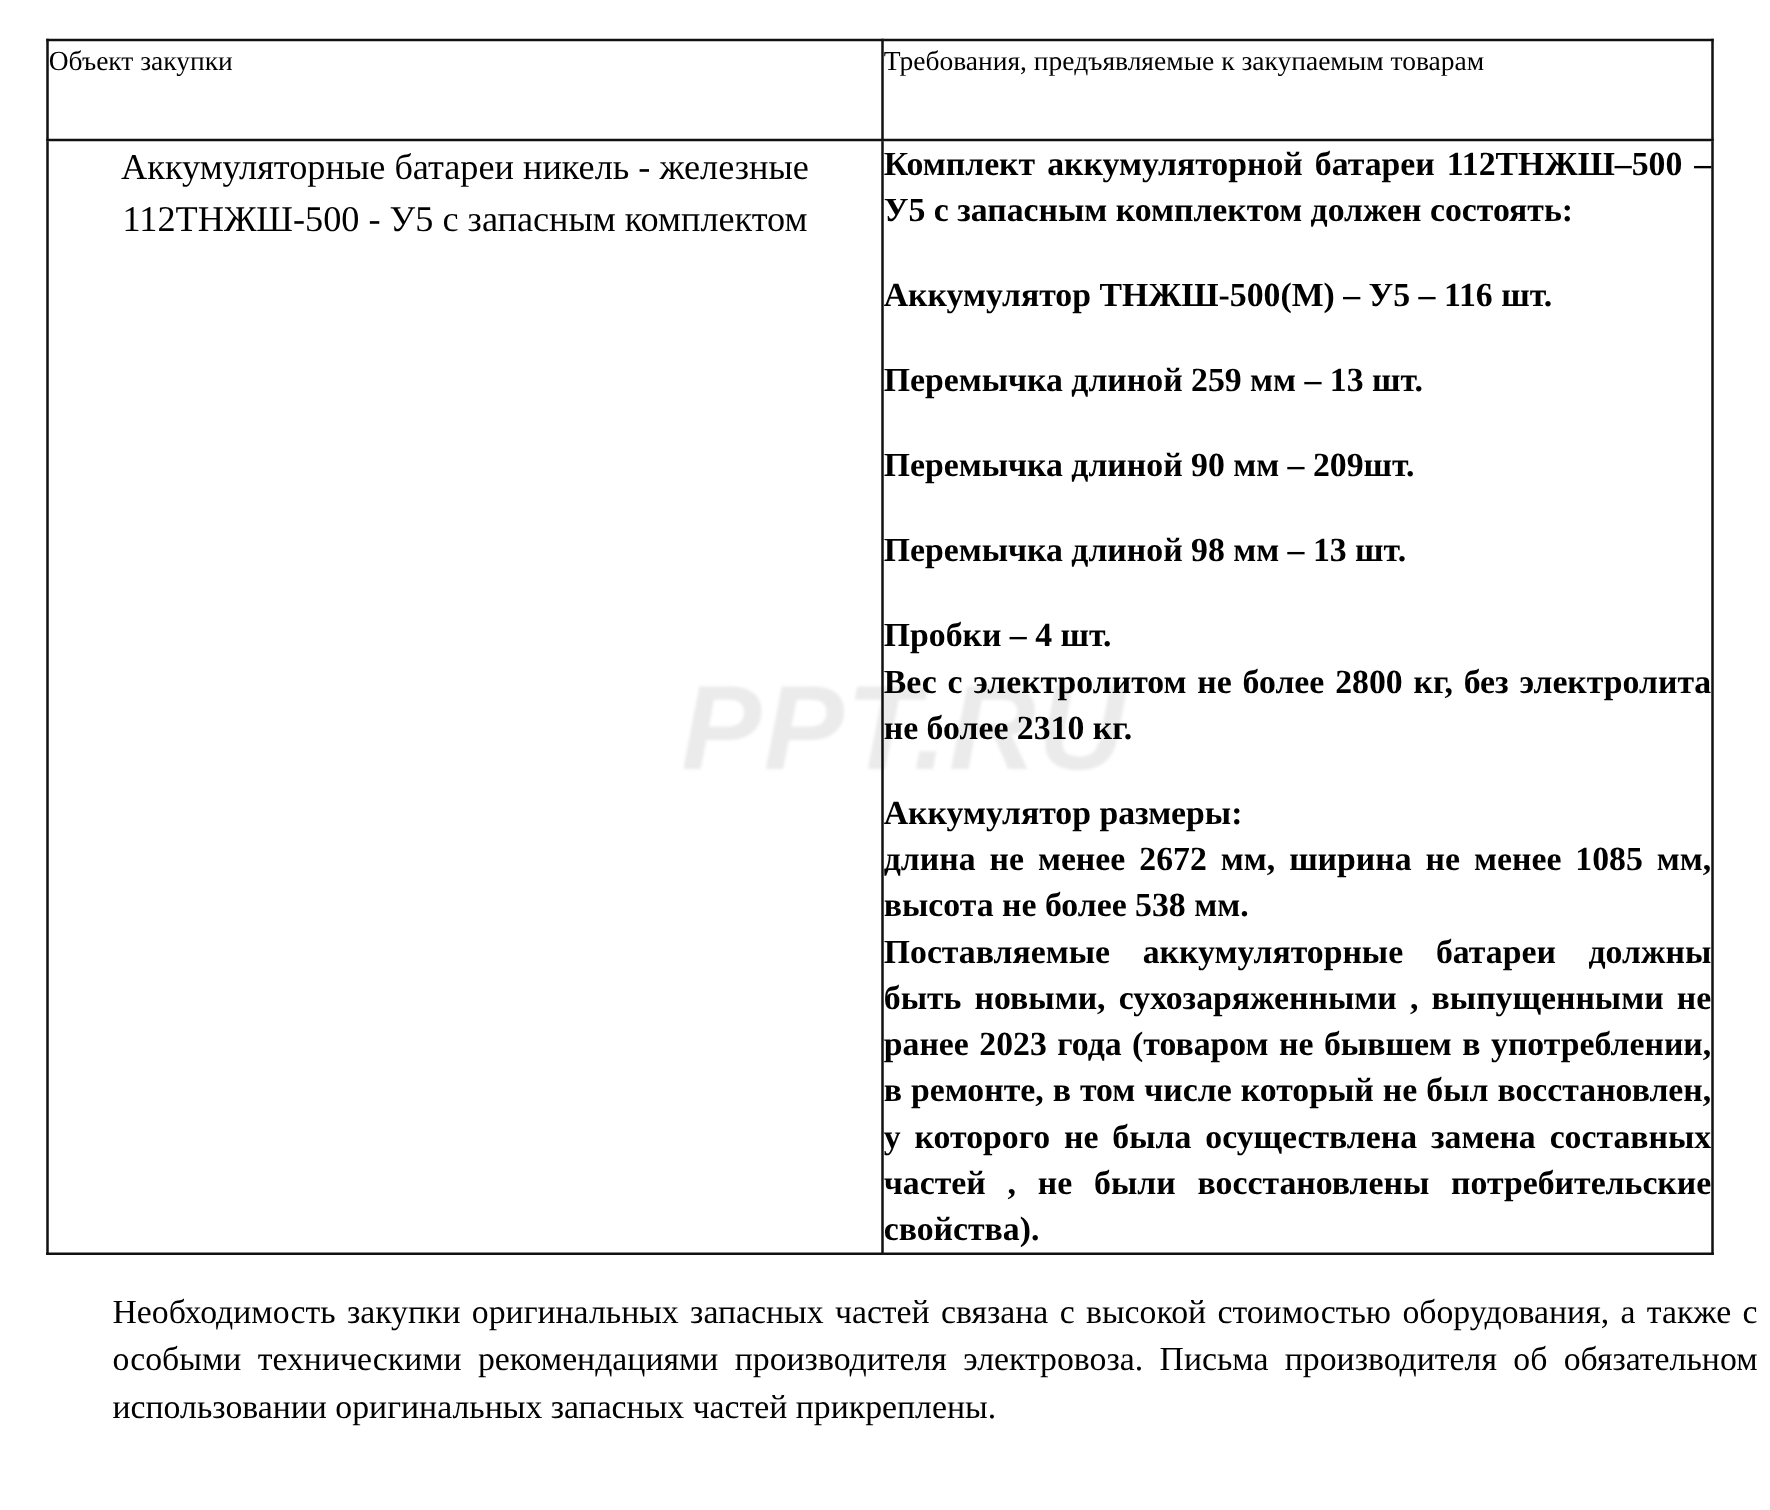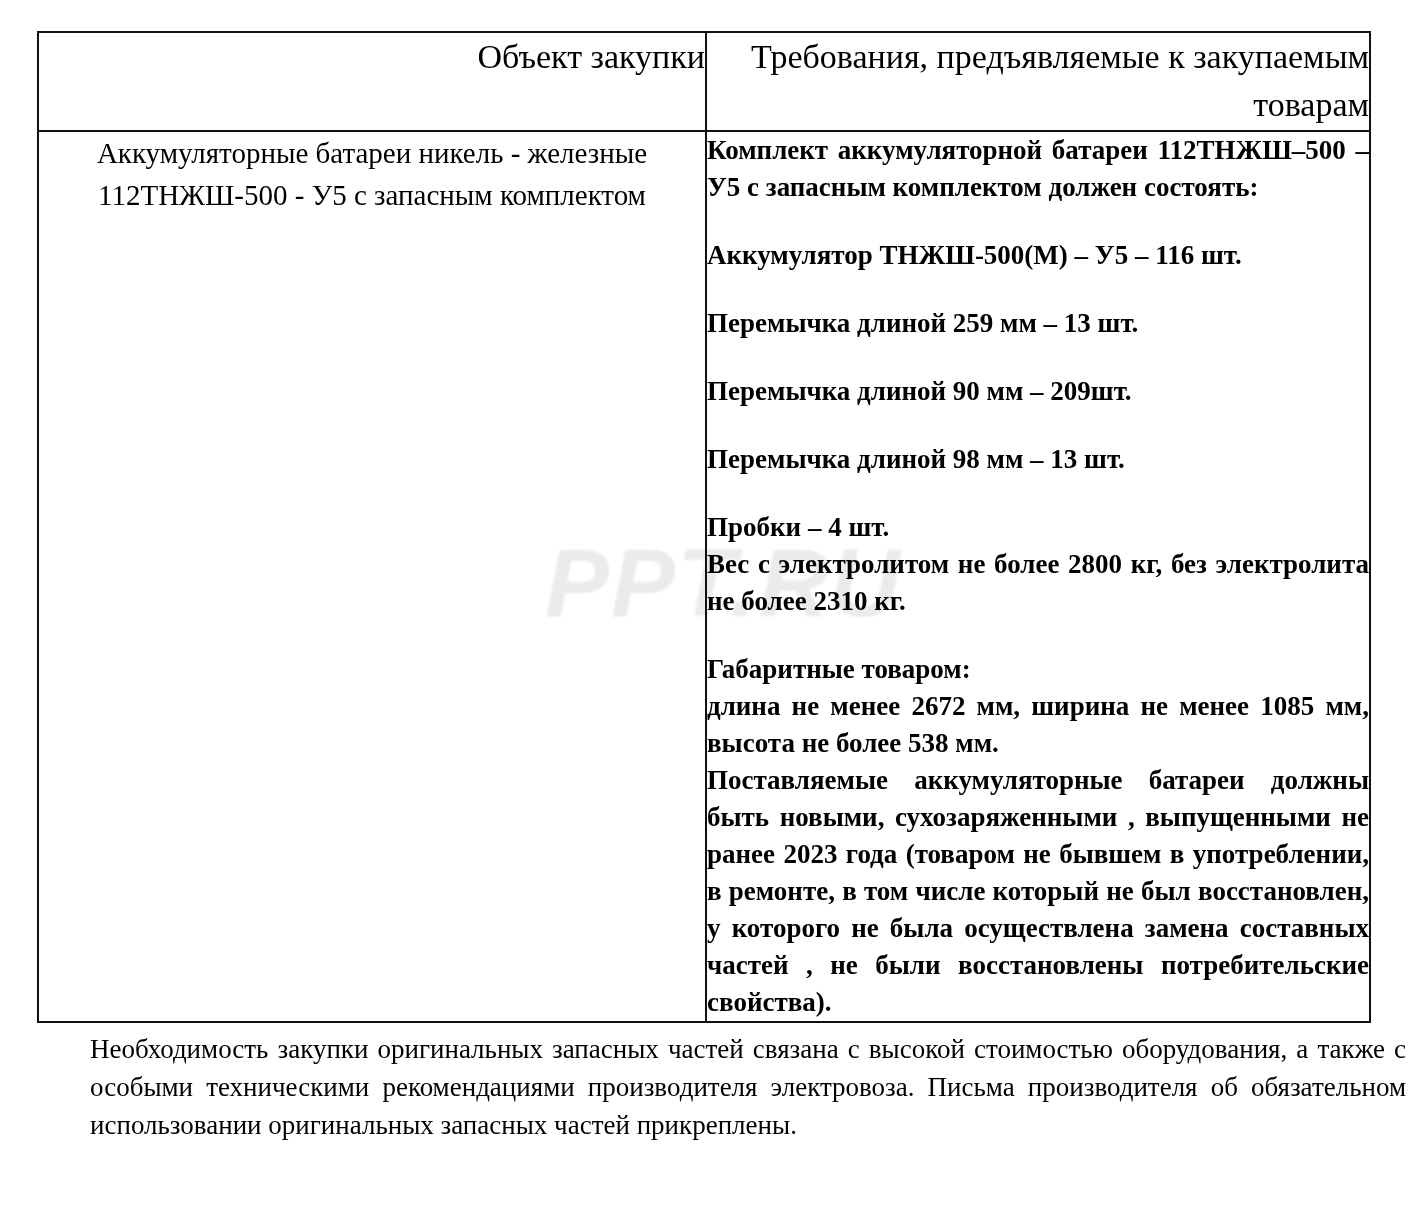--- a/index.html
+++ b/index.html
@@ -59,22 +59,22 @@
   .proc-table td {
     border: 2.5px solid #111111;
     vertical-align: top;
     background: transparent;
     padding: 0;
   }
   .col-left  { width: 668px; }
   .col-right { width: 664px; }
 
   .head-cell {
-    text-align: right;
-    font-size: 34px;
+    text-align: left;
+    font-size: 22px;
     line-height: 1.42;
     padding: 12px 16px 14px 16px;
     height: 78px;
     vertical-align: top;
   }
 
   .body-cell-left {
     text-align: center;
     font-size: 29px;
     line-height: 1.46;
@@ -136,21 +136,21 @@
       <tr>
         <td class="body-cell-left">Аккумуляторные  батареи  никель - железные 112ТНЖШ-500 - У5 с  запасным комплектом</td>
         <td class="body-cell-right">
           <p>Комплект аккумуляторной батареи 112ТНЖШ–500 – У5 с запасным комплектом должен состоять:</p>
           <p class="nojust">Аккумулятор ТНЖШ-500(М) – У5 – 116 шт.</p>
           <p class="nojust">Перемычка длиной 259 мм – 13 шт.</p>
           <p class="nojust">Перемычка длиной 90 мм – 209шт.</p>
           <p class="nojust">Перемычка длиной 98 мм – 13 шт.</p>
           <p class="nojust">Пробки – 4 шт.</p>
           <p>Вес  с электролитом  не более 2800 кг,  без электролита  не  более 2310 кг.</p>
-          <p class="nojust">Габаритные  товаром:</p>
+          <p class="nojust">Аккумулятор  размеры:</p>
           <p>длина не менее 2672 мм, ширина не  менее 1085 мм, высота не более  538 мм.</p>
           <p>Поставляемые аккумуляторные батареи должны  быть новыми, сухозаряженными , выпущенными не ранее 2023 года (товаром не бывшем в  употреблении, в ремонте, в том числе который не был восстановлен, у которого не   была осуществлена  замена составных частей , не  были восстановлены потребительские  свойства).</p>
         </td>
       </tr>
     </tbody>
   </table>
 
   <div class="bottom-note">
     <p>Необходимость закупки оригинальных запасных частей связана с высокой стоимостью оборудования, а также с особыми техническими рекомендациями производителя электровоза. Письма производителя об обязательном использовании оригинальных запасных частей прикреплены.</p>
   </div>

